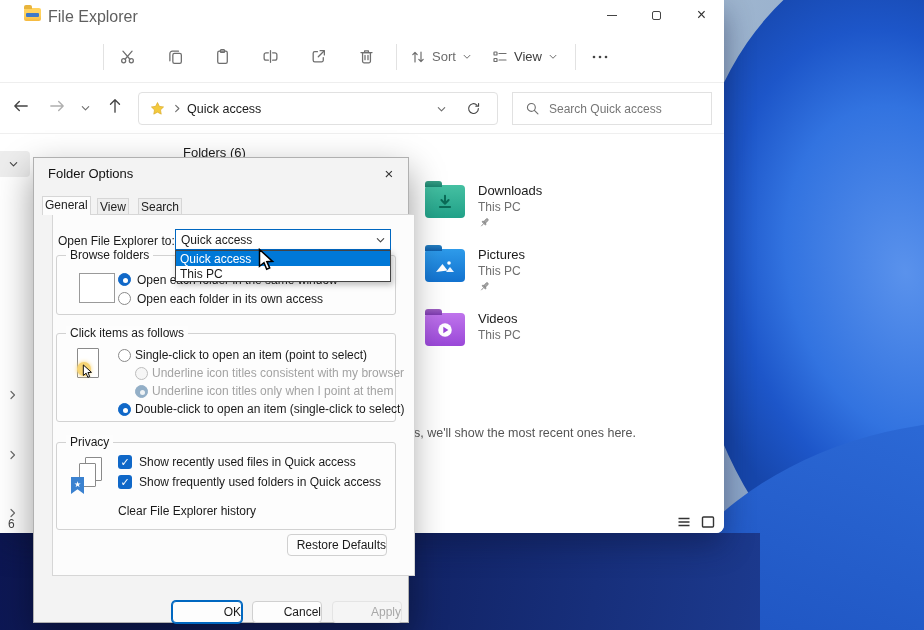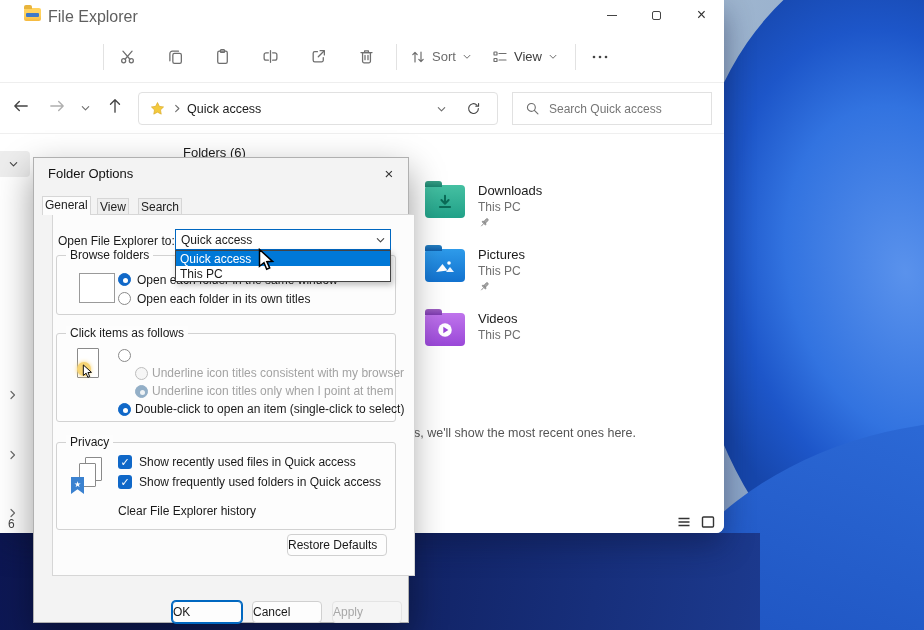--- a/index.html
+++ b/index.html
@@ -109,21 +109,21 @@
   .click-page { position:absolute; left:2px; top:0; width:22px; height:30px; background:#fff; border:1px solid #8a8a8a; border-radius:1px; }
   .click-halo { position:absolute; left:2px; top:14px; width:14px; height:14px; background:#f6d475; border-radius:50%; box-shadow:0 0 4px #f6d475; }
   .click-cursor { position:absolute; left:7px; top:16px; }
   .priv-icon { position:absolute; left:14px; top:12px; width:40px; height:46px; }
   .priv-page { position:absolute; background:#fff; border:1px solid #8a8a8a; border-radius:1px; }
   .priv-ribbon { position:absolute; left:0px; top:22px; width:13px; height:17px; background:#3b82d0;
     clip-path:polygon(0 0,100% 0,100% 100%,50% 72%,0 100%); }
   .priv-star { position:absolute; left:3px; top:26px; color:#fff; font-size:8px; line-height:8px; }
 
   .btn { position:absolute; height:22px; background:#fdfdfd; border:1px solid #d0d0d0; border-radius:4px;
-    font-size:12px; color:#1a1a1a; text-align:left; line-height:20px; }
+    font-size:12px; color:#1a1a1a; text-align:right; line-height:20px; }
   .btn.focus { border:1px solid #0067c0; box-shadow:0 0 0 1px #0067c0; }
   .btn.dis { background:#f5f5f5; border-color:#e4e4e4; color:#a8a8a8; }
   .btn-restore { left:234px; top:319px; width:100px; }
   .btn-ok { left:138px; top:443px; width:70px; }
   .btn-cancel { left:218px; top:443px; width:70px; }
   .btn-apply { left:298px; top:443px; width:70px; }
   .dd-cursor { position:absolute; left:224px; top:90px; z-index:60; }
 </style>
 </head>
 <body>
@@ -378,33 +378,34 @@
         <div class="dditem sel">Quick access</div>
         <div class="dditem">This PC</div>
       </div>
 
       <div class="groupbox gb-browse">
         <span class="gb-label">Browse folders</span>
         <div class="browse-icbox"></div>
         <span class="radio sel" style="left:61px;top:17px"></span>
         <span class="rlabel" style="left:80px;top:17px">Open each folder in the same window</span>
         <span class="radio" style="left:61px;top:36px"></span>
-        <span class="rlabel" style="left:80px;top:36px">Open each folder in its own titles</span>
+        <span class="rlabel" style="left:80px;top:36px">Open each folder in its own access</span>
       </div>
 
       <div class="groupbox gb-click">
         <span class="gb-label">Click items as follows</span>
         <div class="click-icon">
           <div class="click-page"></div>
           <div class="click-halo"></div>
           <svg class="click-cursor" width="12" height="15" viewBox="0 0 12 16">
               <path d="M1 1v11.2l3-2.4 1.8 4.4 2-.9-1.9-4.2 3.8-.2z" fill="#fff" stroke="#000" stroke-width="1"></path>
             </svg>
         </div>
         <span class="radio" style="left:61px;top:15px"></span>
+        <span class="rlabel" style="left:78px;top:14px">Single-click to open an item (point to select)</span>
         <span class="radio dis" style="left:78px;top:33px"></span>
         <span class="rlabel dis" style="left:95px;top:32px">Underline icon titles consistent with my browser</span>
         <span class="radio dis sel" style="left:78px;top:51px"></span>
         <span class="rlabel dis" style="left:95px;top:50px">Underline icon titles only when I point at them</span>
         <span class="radio sel" style="left:61px;top:69px"></span>
         <span class="rlabel" style="left:78px;top:68px">Double-click to open an item (single-click to select)</span>
       </div>
 
       <div class="groupbox gb-privacy">
         <span class="gb-label">Privacy</span>

